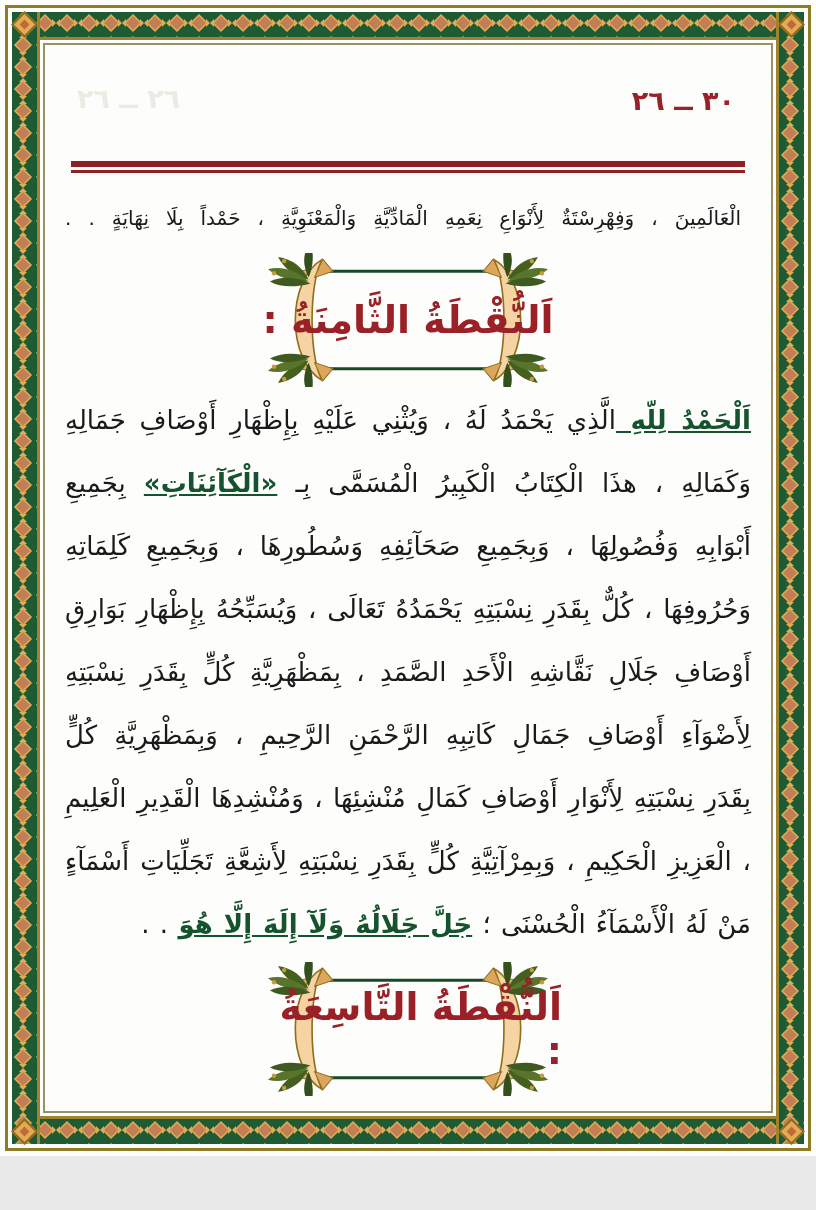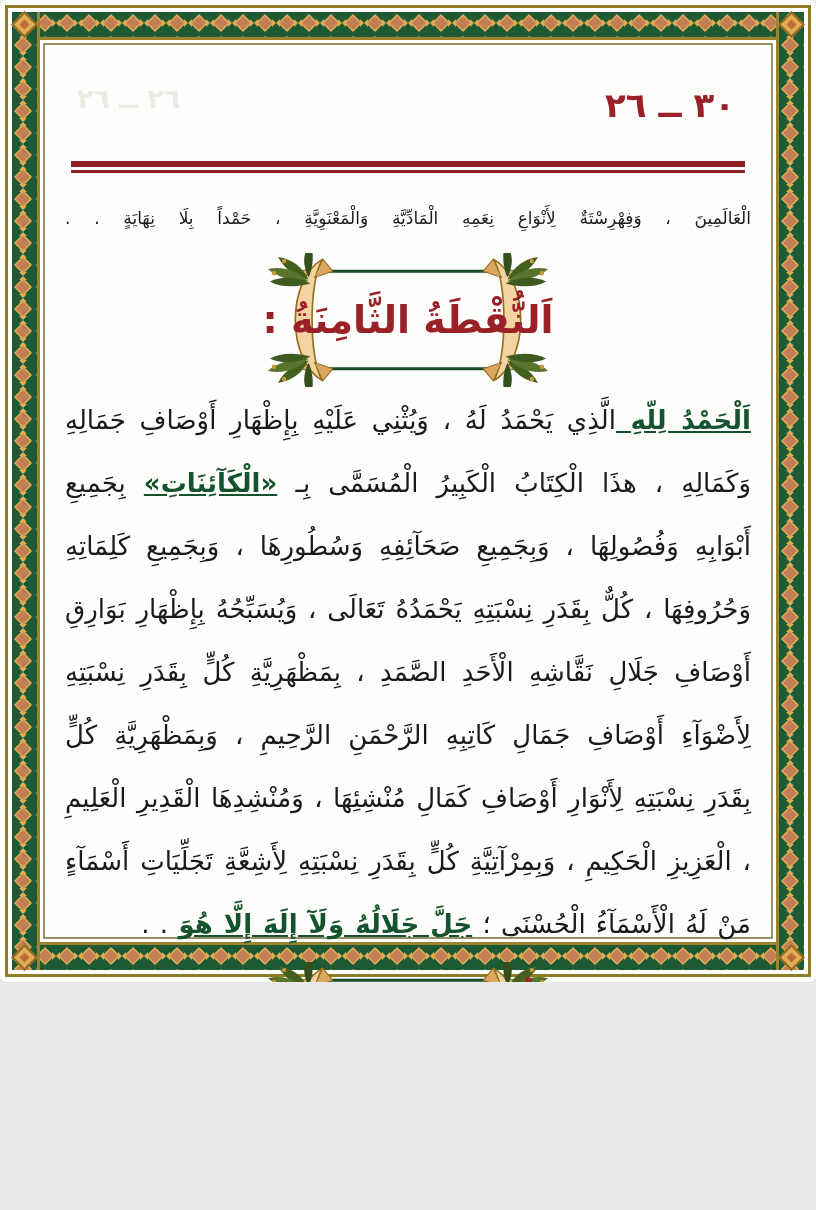--- a/index.html
+++ b/index.html
@@ -1,43 +1,43 @@
 <!DOCTYPE html>
 <html lang="ar"><head>
 <meta charset="utf-8">
 <style>
   html,body{margin:0;padding:0;background:#e9e9e9;}
-  .page{position:relative;width:816px;height:982px;background:#FDFDFB;overflow:hidden;
-        font-family:"DejaVu Sans",sans-serif;border-radius:7px;}
+  .page{position:relative;width:816px;height:1156px;background:#FDFDFB;overflow:hidden;
+        font-family:"DejaVu Sans",sans-serif;}
   
   .frame-outer{position:absolute;inset:5px;border:3px solid #8F7D26;pointer-events:none;}
   .band{position:absolute;background:#1E5B35;}
   .band svg{display:block;width:100%;height:100%;}
   .band-top{left:12px;right:12px;top:12px;height:25px;border-bottom:3px solid #9C8430;}
   .band-bottom{left:12px;right:12px;bottom:12px;height:25px;border-top:3px solid #9C8430;}
   .band-left{top:12px;bottom:12px;left:12px;width:25px;border-right:3px solid #9C8430;}
   .band-right{top:12px;bottom:12px;right:12px;width:25px;border-left:3px solid #9C8430;}
   .corner{position:absolute;width:15px;height:15px;background:#E2AC54;border:2px solid #8F6A1E;
           transform:rotate(45deg);}
   .corner::after{content:"";position:absolute;left:4px;top:4px;width:7px;height:7px;background:#C06A3A;}
   .corner.tl{left:15px;top:15px;} .corner.tr{right:15px;top:15px;}
   .corner.bl{left:15px;bottom:15px;} .corner.br{right:15px;bottom:15px;}
   .frame-inner{position:absolute;inset:43px;border:2px solid #97906B;pointer-events:none;}
   
   .content{position:absolute;inset:49px;padding:0 14px;direction:rtl;}
   .header{position:relative;height:88px;margin-top:10px;}
-  .page-numbers{position:absolute;right:18px;top:26px;font-size:34px;font-weight:bold;color:#9A2127;}
+  .page-numbers{position:absolute;right:18px;top:26px;font-size:27px;font-weight:bold;color:#9A2127;}
   .ghost-numbers{position:absolute;left:14px;top:24px;font-size:27px;font-weight:bold;color:#ECEAE1;}
   .title{position:absolute;left:0;right:0;top:18px;text-align:center;font-size:33px;font-weight:bold;
          color:#9A2127;}
   .rule{margin:14px 8px 0 8px;}
   .rule .r1{height:6px;background:#8E2025;}
   .rule .r2{height:3px;background:#8E2025;margin-top:3px;}
   .para{font-size:26px;line-height:63px;color:#1A1A1A;text-align:justify;word-spacing:2px;}
-  .intro{margin:16px 2px 0 2px;font-size:17px;line-height:58px;text-align:justify;text-align-last:justify;}
+  .intro{margin:16px 12px 0 2px;font-size:20px;line-height:58px;text-align:justify;text-align-last:justify;}
   .body-para{margin:2px 2px 0 2px;}
   .last-para{margin:4px 2px 0 2px;text-align:justify;text-align-last:justify;}
   .para .red{color:#14532d;font-weight:bold;text-decoration:underline;}
   .para .ink{color:#1A1A1A;font-weight:normal;margin-top:16px;}
   
   .banner{position:relative;width:308px;height:134px;margin:6px auto 2px auto;}
   .banner svg{display:block;}
   .banner-label{position:absolute;inset:0;display:flex;align-items:center;justify-content:center;
                 font-size:38px;font-weight:bold;color:#9A2127;direction:rtl;}
 </style>

